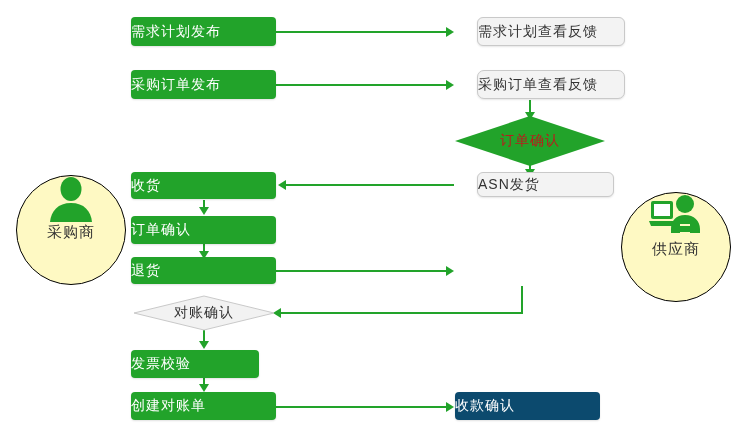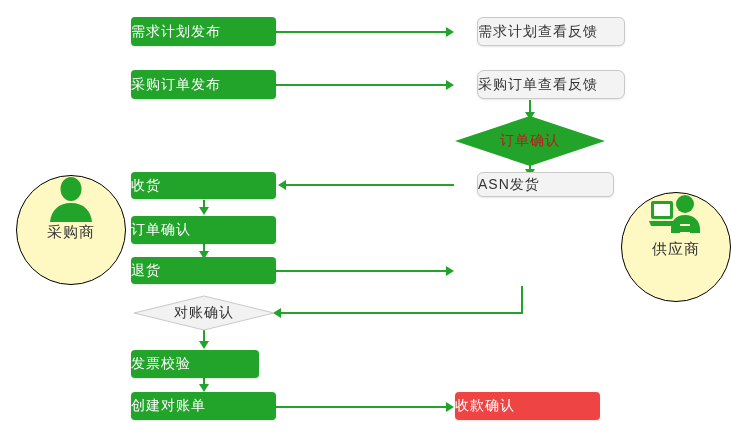--- a/index.html
+++ b/index.html
@@ -41,21 +41,21 @@
   .node-grey {
     background: #f3f3f3;
     color: #333333;
     border: 1px solid #c9c9c9;
     border-radius: 6px;
     box-shadow: 0 1px 2px rgba(0,0,0,0.10);
     margin-left: 22px;
   }
 
   .node-orange {
-    background: #ef4444;
+    background: #0c4a6e;
     color: #ffffff;
     border-radius: 4px;
     box-shadow: 0 1px 2px rgba(0,0,0,0.12);
   }
 
   
   .diamond {
     position: absolute;
     z-index: 5;
   }

